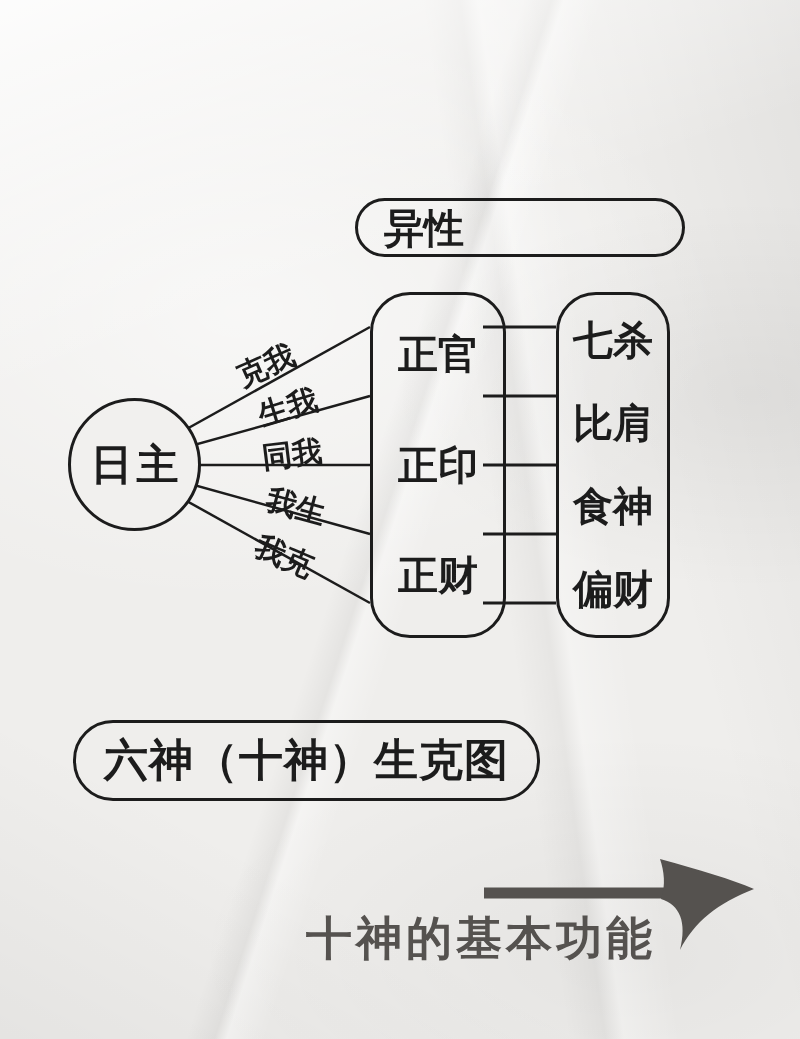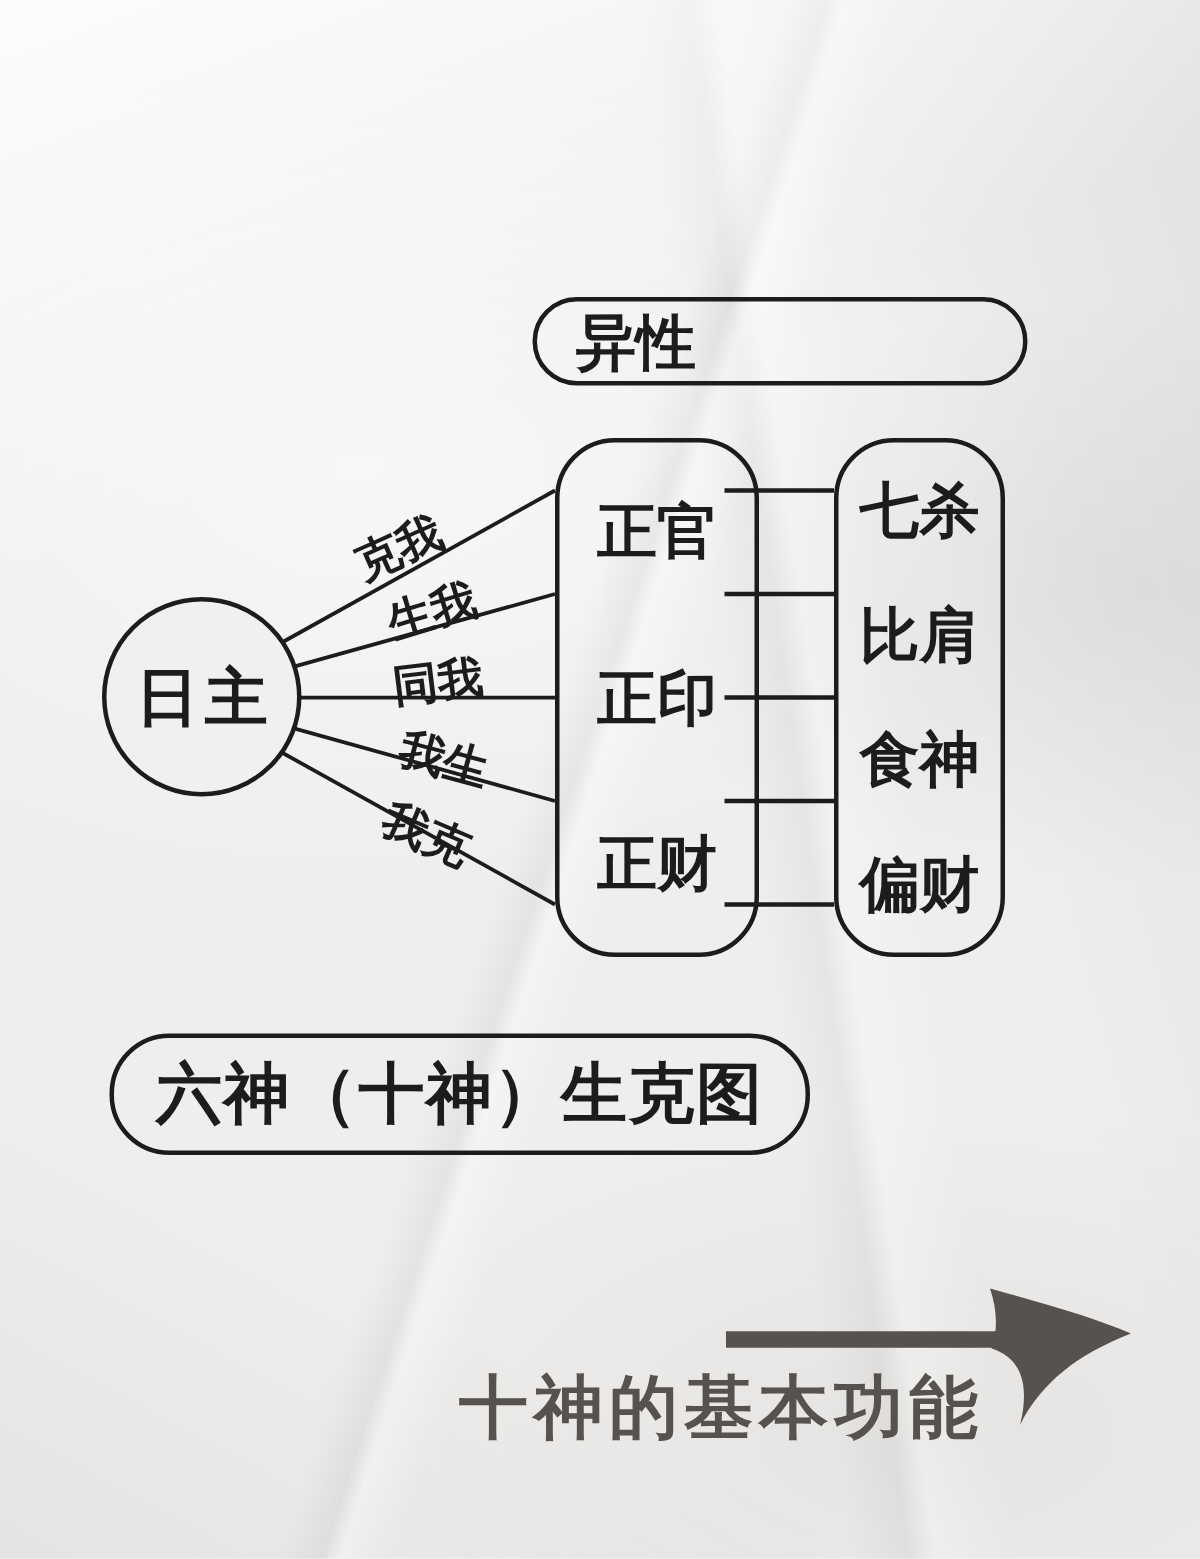--- a/index.html
+++ b/index.html
@@ -67,21 +67,21 @@
     white-space: nowrap;
     transform-origin: center center;
   }
   #rel-0 { left: 266px; top: 366px; transform: translate(-50%,-50%) rotate(-24deg); }
   #rel-1 { left: 288px; top: 408px; transform: translate(-50%,-50%) rotate(-17deg); }
   #rel-2 { left: 292px; top: 455px; transform: translate(-50%,-50%) rotate(-7deg); }
   #rel-3 { left: 296px; top: 507px; transform: translate(-50%,-50%) rotate(15deg); }
   #rel-4 { left: 284px; top: 557px; transform: translate(-50%,-50%) rotate(23deg); }
 
   .caption-pill {
-    left: 73px; top: 689px; width: 467px; height: 81px;
+    left: 73px; top: 720px; width: 467px; height: 81px;
     border: 3px solid #1c1c1c; border-radius: 40px;
     box-sizing: border-box;
     display: flex; align-items: center; justify-content: center;
     font-size: 44px; font-weight: bold; letter-spacing: 1px;
   }
 
   .arrow-caption {
     left: 306px; top: 908px;
     font-size: 46px; font-weight: bold; color: #55524f;
     letter-spacing: 4px; white-space: nowrap;

